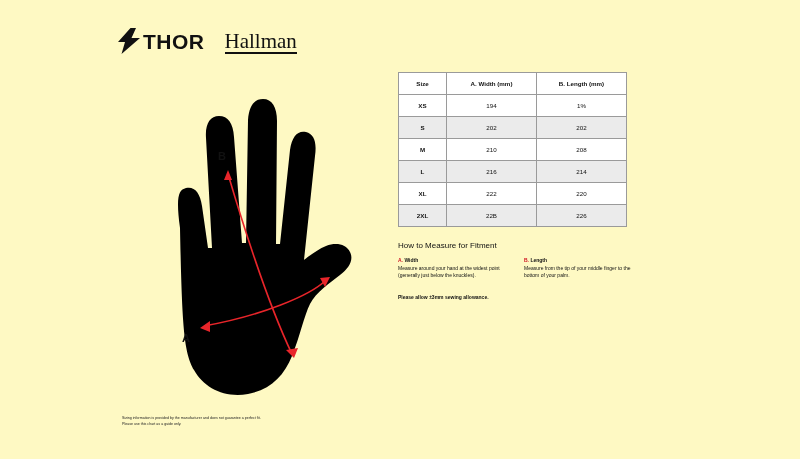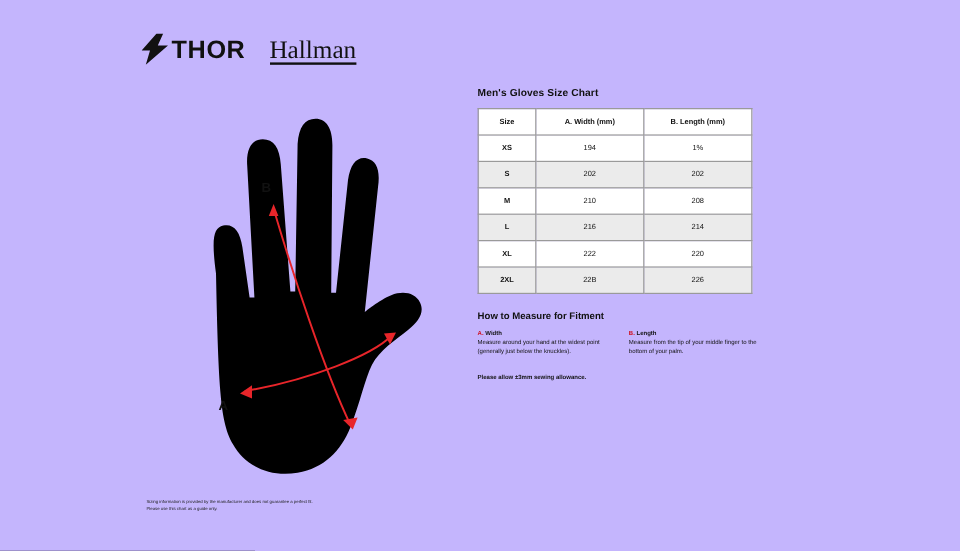--- a/index.html
+++ b/index.html
@@ -10,21 +10,21 @@
   body {
     width: 800px;
     height: 459px;
     font-family: "Liberation Sans", sans-serif;
     overflow: hidden;
   }
   .page {
     position: relative;
     width: 800px;
     height: 459px;
-    background: #c4b5fd;
+    background: #fef9c3;
     overflow: hidden;
   }
 
   
   .brands {
     position: absolute;
     left: 118px;
     top: 28px;
     display: flex;
     align-items: center;
@@ -113,21 +113,21 @@
   table.size-chart tbody tr:nth-child(odd) td { background: #ffffff; }
   table.size-chart tbody tr:nth-child(even) td { background: #ebebeb; }
   table.size-chart td.size-cell { font-weight: bold; }
 
   .measure-block {
     margin-top: 14px;
     width: 240px;
   }
   .measure-title {
     font-size: 8px;
-    font-weight: bold;
+    font-weight: normal;
     color: #111111;
     margin: 0 0 7px 0;
   }
   .measure-cols {
     display: flex;
     gap: 14px;
   }
   .measure-col {
     width: 112px;
   }
@@ -227,21 +227,20 @@
         <polygon points="80,250 90,243 90,254" fill="#e8252a" stroke="none"></polygon>
 
         <polygon points="210,199 200,200 205,209" fill="#e8252a" stroke="none"></polygon>
       </g>
       <text x="98" y="82" font-family="Liberation Sans, sans-serif" font-size="11" font-weight="bold" fill="#111111">B</text>
       <text x="62" y="264" font-family="Liberation Sans, sans-serif" font-size="11" font-weight="bold" fill="#111111">A</text>
     </svg>
   </div>
 
   <div class="right-col">
-    <h1 class="chart-title">Men's Gloves Size Chart</h1>
 
     <table class="size-chart">
       <colgroup>
           <col class="c1">
           <col class="c2">
           <col class="c3">
         </colgroup>
       <thead>
         <tr>
           <th>Size</th>

